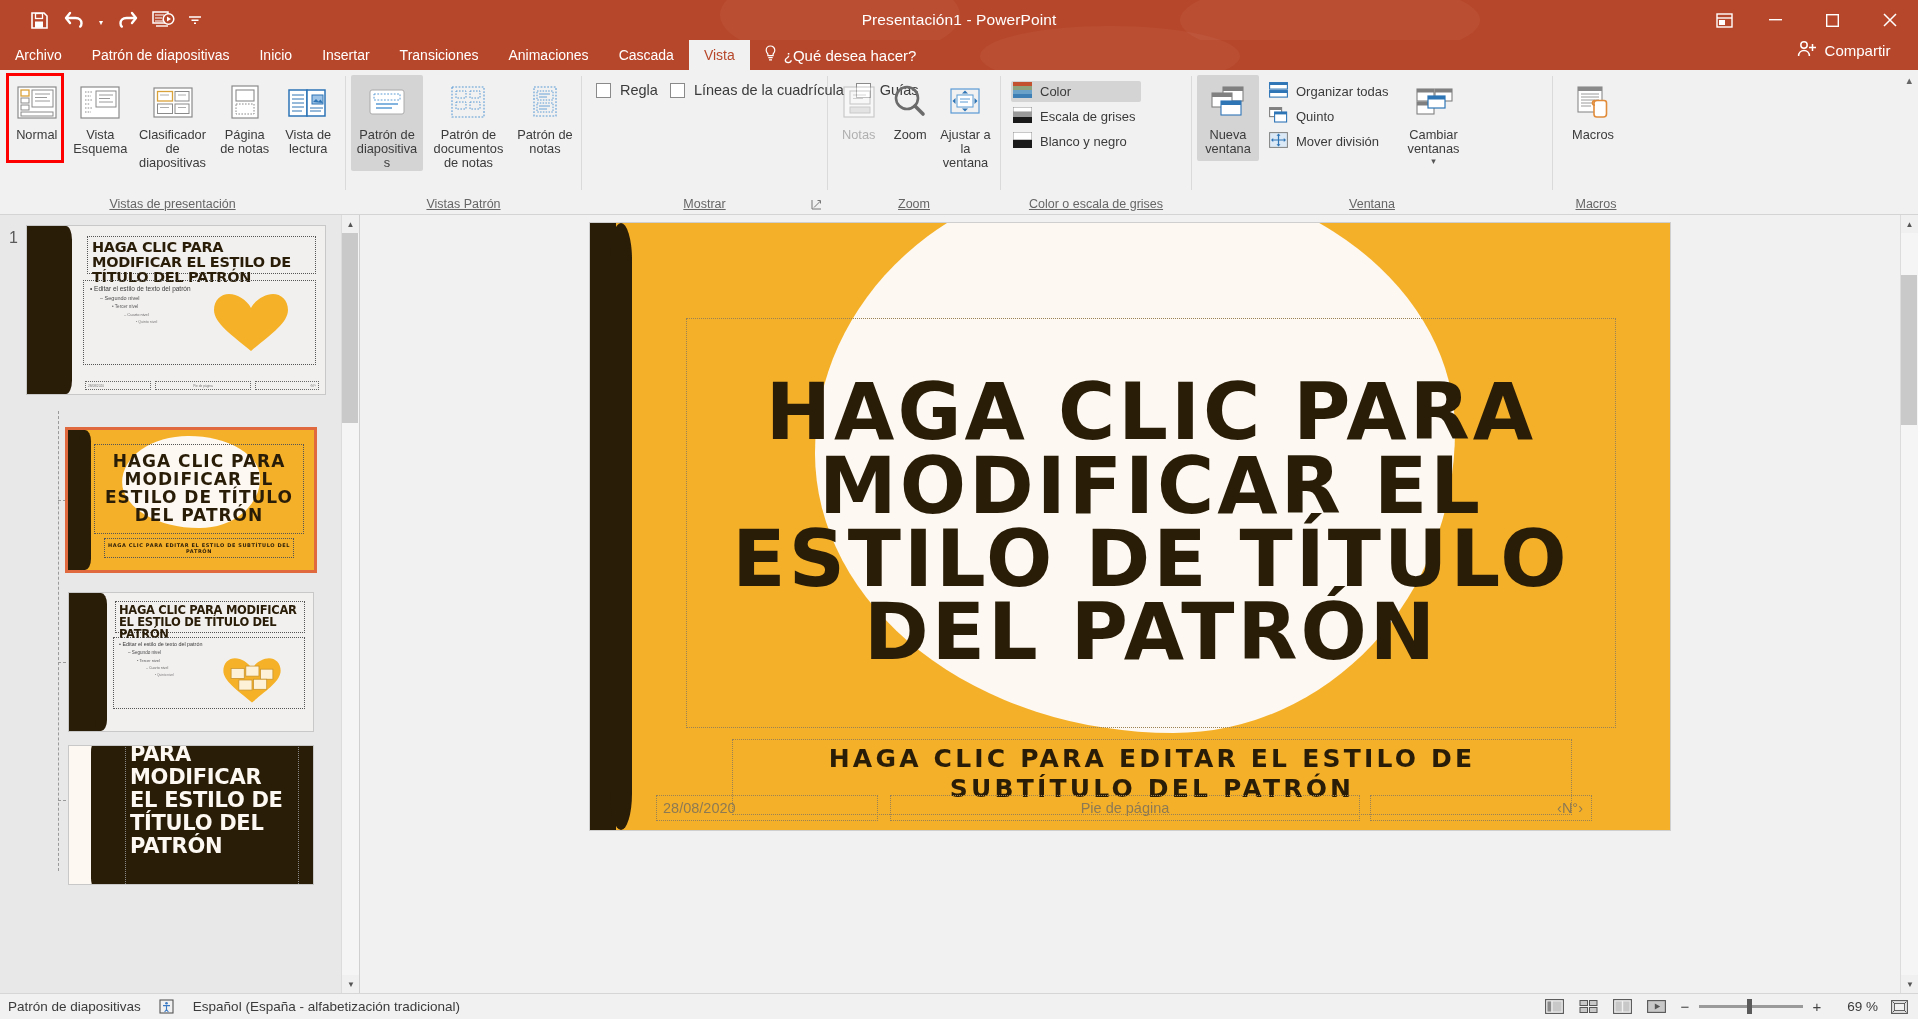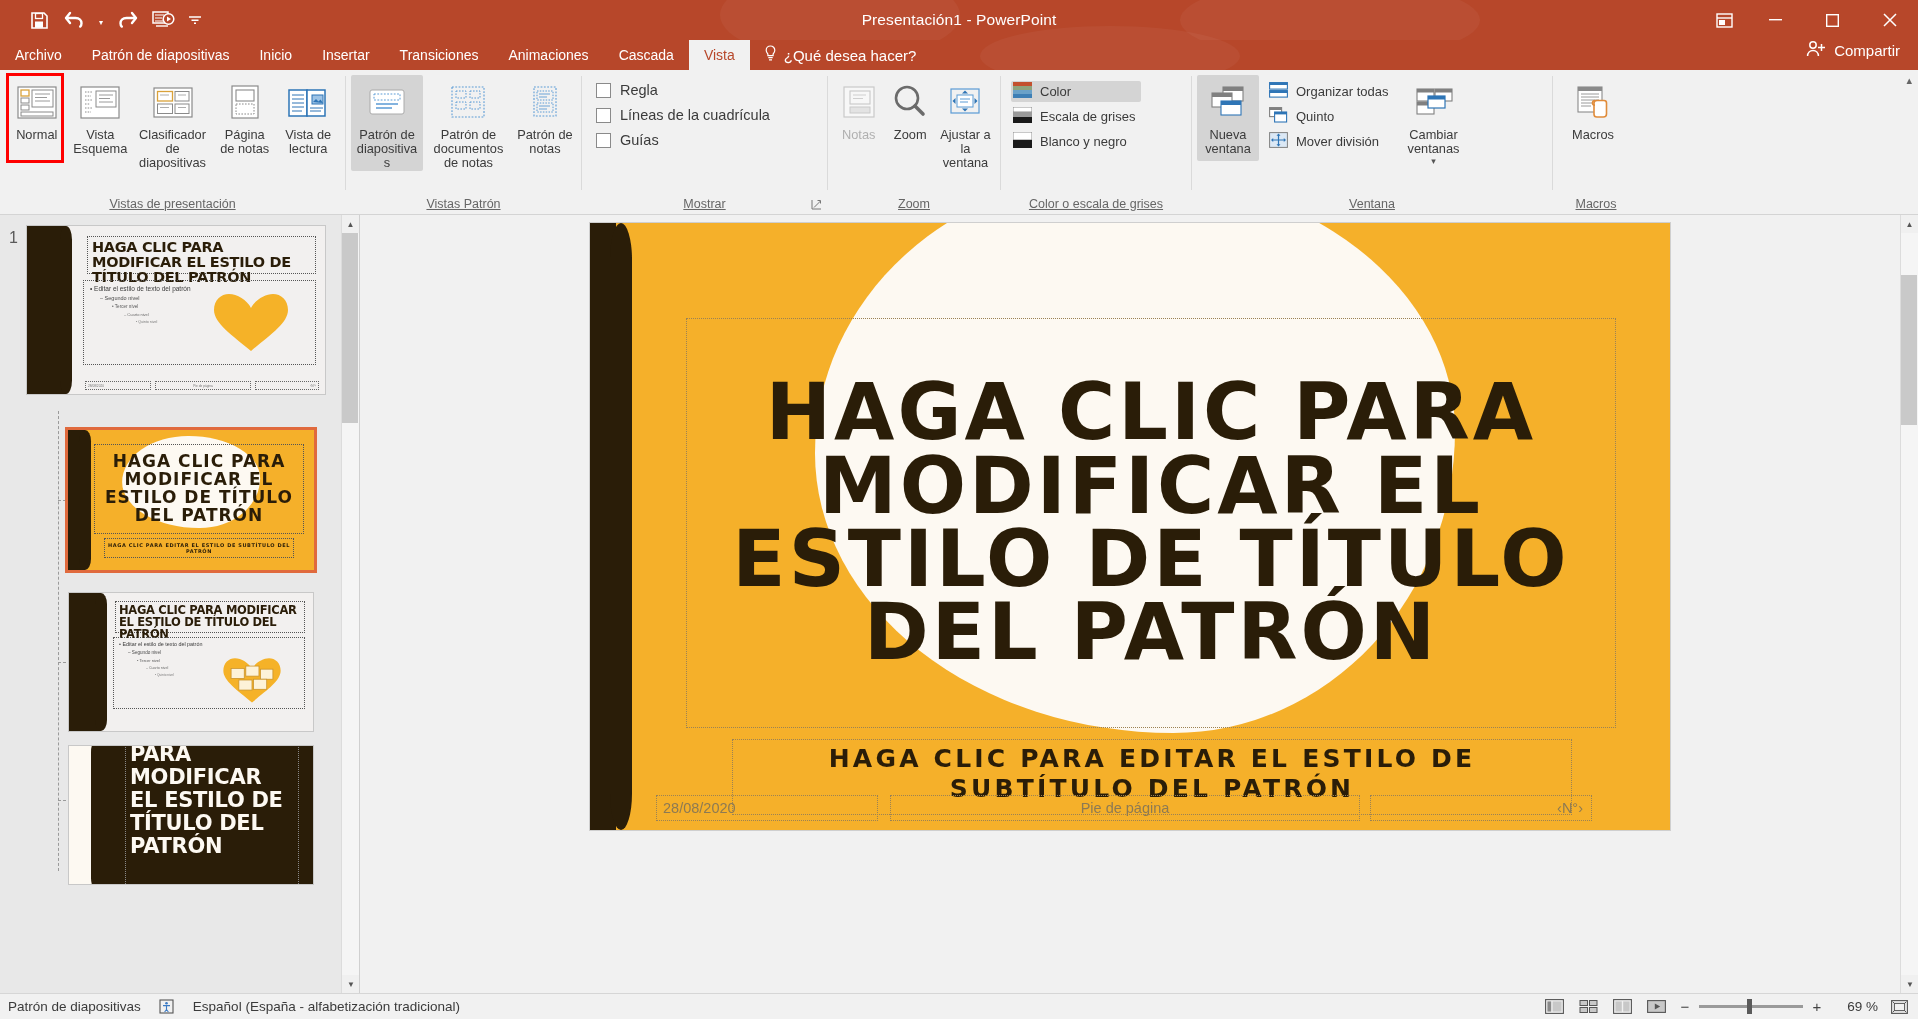--- a/index.html
+++ b/index.html
@@ -35,21 +35,21 @@
   #tabstrip {
     height:30px; background:#b7472a; display:flex; align-items:stretch;
     position:relative;
   }
   .tab {
     padding:0 15px; display:flex; align-items:center; color:#fff;
     font-size:14px; cursor:pointer; white-space:nowrap;
   }
   .tab.active { background:#f1f1f1; color:#b7472a; }
   #tellme { display:flex; align-items:center; gap:7px; color:#fff; font-size:15px; padding-left:14px; cursor:pointer; }
-  #tabstrip-right { margin-left:auto; display:flex; align-items:flex-start; }
+  #tabstrip-right { margin-left:auto; display:flex; align-items:center;flex-direction:column; }
   #blackbox { width:145px; background:#000; }
   #share { display:flex; align-items:center; gap:8px; color:#fff; font-size:15px; padding:0 18px 0 14px; cursor:pointer; }
 
   
   .blotch { position:absolute; border-radius:50%; background:rgba(255,255,255,.045); pointer-events:none; }
 
   
   #ribbon {
     height:145px; background:#f1f1f1; border-bottom:1px solid #d4d4d4;
     display:flex; position:relative;
@@ -70,21 +70,21 @@
   .bigbtn .ico { height:46px; display:flex; align-items:center; justify-content:center; }
   .bigbtn .lbl {
     font-size:12.8px; color:#3b3b3b; text-align:center; line-height:14px; margin-top:2px;
     word-wrap:break-word; width:100%;
   }
   .bigbtn.disabled .lbl { color:#b0b0b0; }
   .bigbtn.disabled .ico { opacity:.45; }
   .bigbtn.w90 { width:92px; }
   .bigbtn.w105 { width:106px; }
 
-  .checkcol { display:flex; flex-direction:column; padding:6px 0 0 8px; gap:7px; }
+  .checkcol { display:flex; flex-direction:row; padding:6px 0 0 8px; gap:7px; }
   .checkrow { display:flex; align-items:center; gap:9px; cursor:pointer; padding:1px 4px 1px 1px; }
   .cbox { width:15px; height:15px; border:1px solid #8a8a8a; background:#fff; flex:none; }
   .checkrow span { font-size:14.5px; color:#3b3b3b; white-space:nowrap; }
 
   .smallcol { display:flex; flex-direction:column; padding:6px 0 0 5px; gap:4px; }
   .smallrow { display:flex; align-items:center; gap:8px; cursor:pointer; padding:1px 6px 1px 2px; border-radius:2px; }
   .smallrow.sel { background:#d4d4d4; }
   .smallrow span { font-size:13px; color:#3b3b3b; white-space:nowrap; }
 
   .dlg-launcher {

